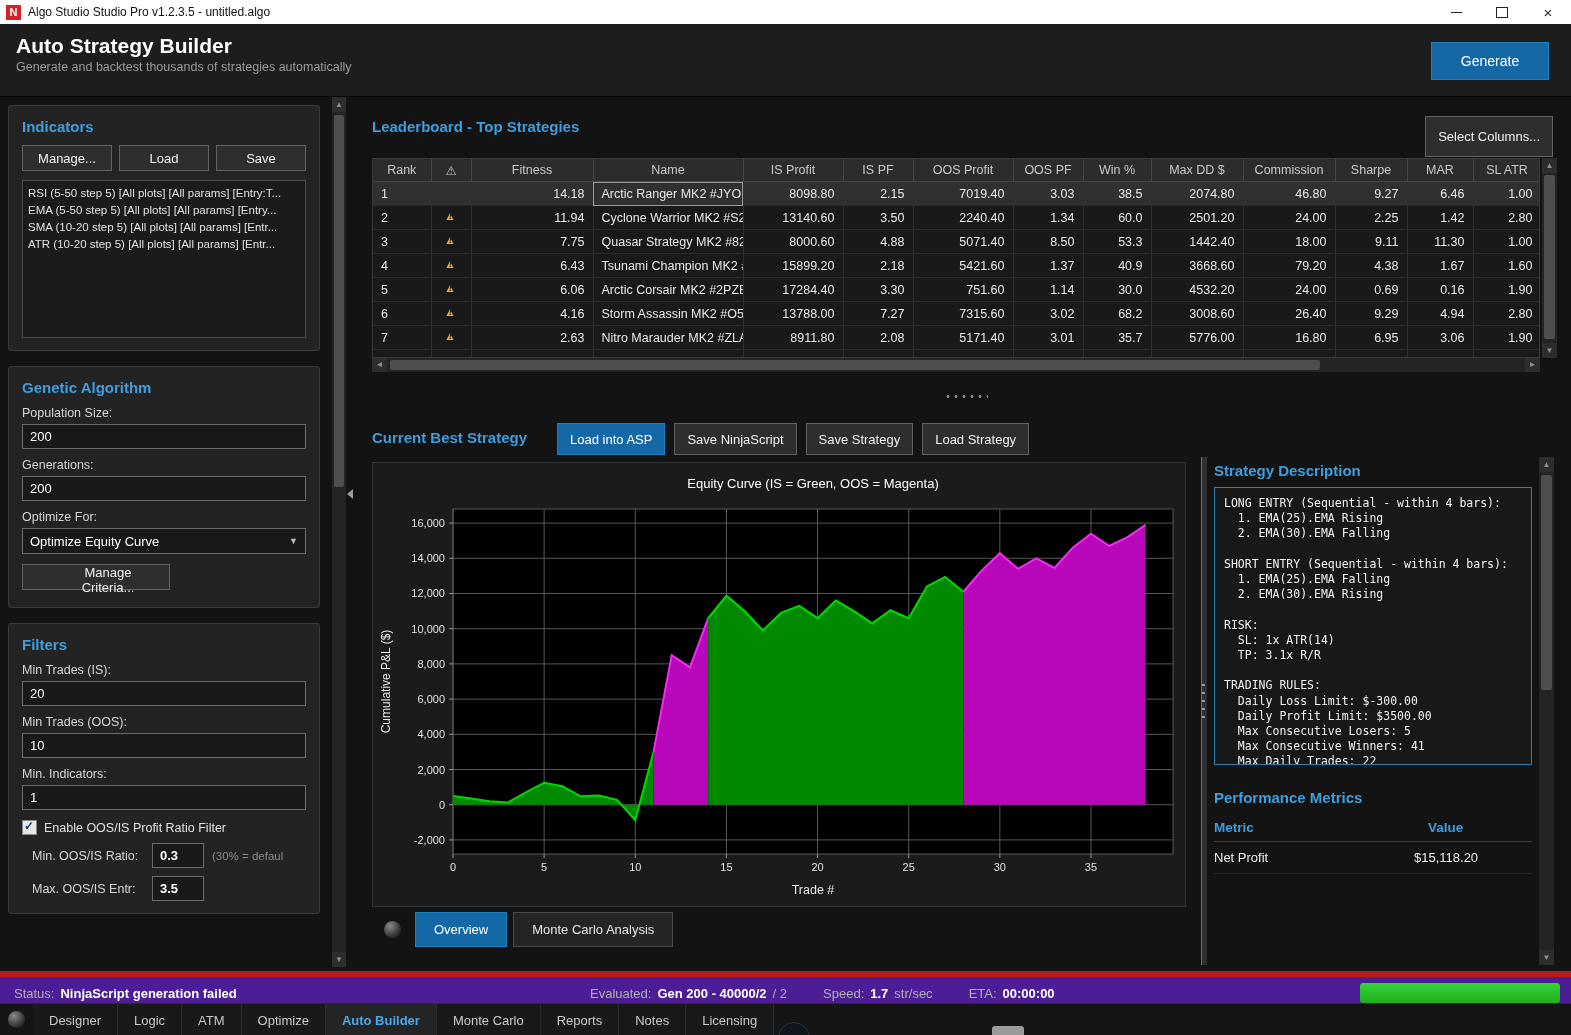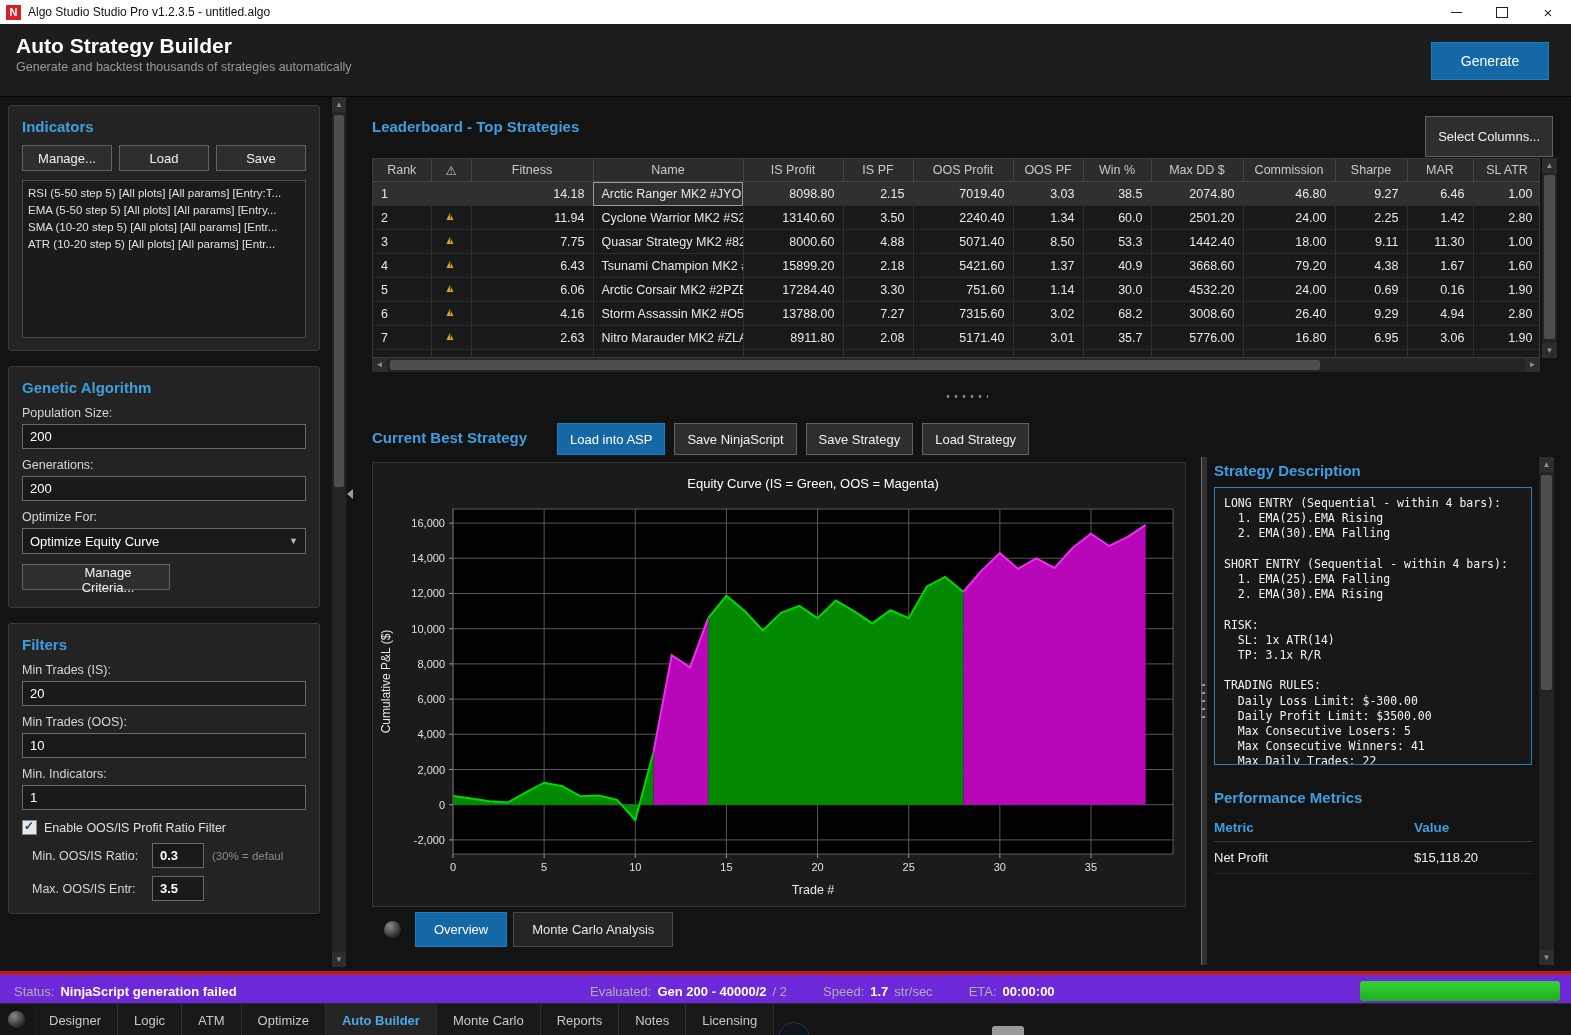--- a/index.html
+++ b/index.html
@@ -92,26 +92,26 @@
   .vsplit{position:absolute;left:1201px;top:457px;width:5px;height:508px;background:#303030;border-left:1px solid #6e6e6e;z-index:4;}
   .vdots{position:absolute;left:1;top:224px;width:3px;height:40px;
     background-image:radial-gradient(circle,#9a9a9a 1.1px,transparent 1.5px);background-size:3px 8px;background-repeat:repeat-y;}
   
   .rp{position:absolute;left:1214px;top:462px;width:318px;height:505px;}
   .rp .ptitle{margin-bottom:8px;}
   .desc-box{box-sizing:border-box;width:100%;height:278px;background:#181818;border:1px solid #2f7db2;
     padding:8px 9px;font-family:"DejaVu Sans Mono",monospace;font-size:11.5px;line-height:15.2px;
     color:#f2f2f2;white-space:pre;overflow:hidden;}
   .pm-title{margin-top:24px;}
-  .pm-head{display:flex;border-bottom:1px solid #3c3c3c;padding:6px 0;margin-top:6px;}
+  .pm-head{display:flex;border-bottom:1px solid #3c3c3c;padding:6px 0;margin-top:6px;gap:14px;}
   .pm-head span{color:#3f9edd;font-weight:bold;font-size:13.5px;}
   .pm-row{display:flex;padding:8px 0;border-bottom:1px solid #262626;font-size:13px;color:#eee;}
   .pm-c1{width:200px;}
   
-  .statusbar{position:absolute;left:0;top:971px;right:0;height:32px;background:#6d28d9;border-top:4px solid #b91c1c;z-index:20;}
+  .statusbar{position:absolute;left:0;top:971px;right:0;height:32px;background:#4c1d95;border-top:6px solid #b91c1c;z-index:20;}
   .statusbar .grp{position:absolute;top:0;height:32px;display:flex;align-items:center;gap:6px;white-space:nowrap;}
   .sb-dim{color:#b0b0b0;}
   .sb-strong{color:#fff;font-weight:bold;}
   .gap24{display:inline-block;width:24px;}
   .progress{position:absolute;left:1360px;top:6px;width:200px;height:20px;border-radius:3px;
     background:linear-gradient(#35d435,#1fae1f);}
   
   .tabbar{position:absolute;left:0;top:1003px;right:0;height:32px;background:#151515;border-top:1px solid #2a2a2a;
     display:flex;align-items:stretch;z-index:20;}
   .tabbar .sphere{position:relative;left:0;top:0;margin:7px 8px 0 8px;}

